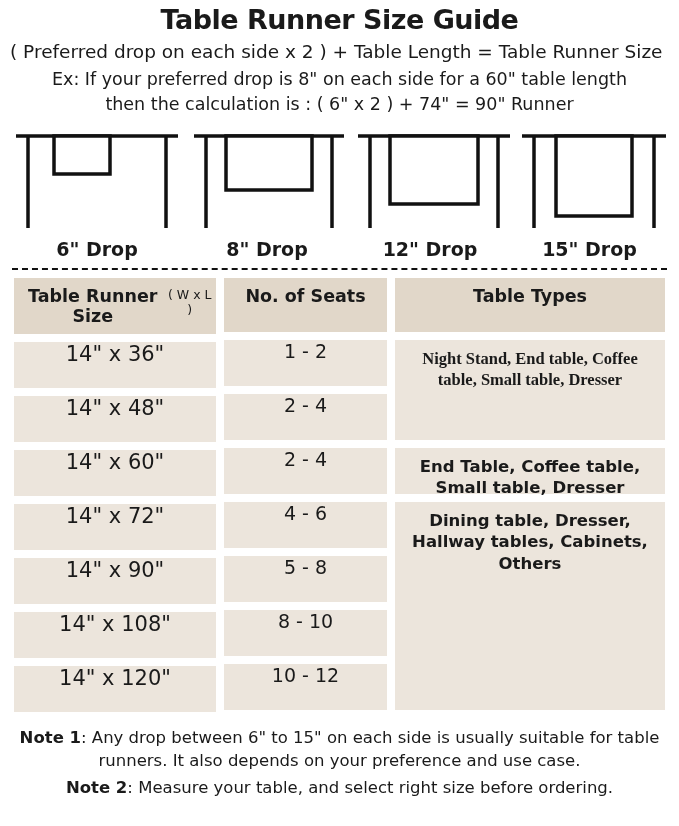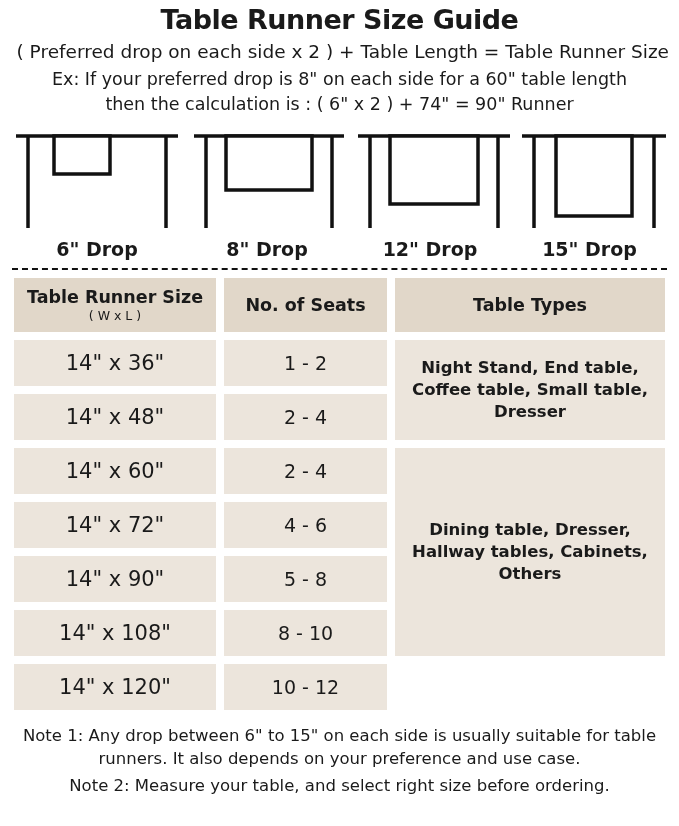--- a/index.html
+++ b/index.html
@@ -19,21 +19,21 @@
   
   .title {
     text-align: center;
     font-size: 27px;
     font-weight: bold;
     letter-spacing: -0.5px;
     margin: 5px 0 4px 0;
     line-height: 1.1;
   }
   .formula {
-    text-align: right;
+    text-align: left;
     font-size: 18.5px;
     line-height: 1.42;
     margin: 0 0 2px 0;
   }
   .example {
     text-align: center;
     font-size: 17.5px;
     line-height: 1.45;
     margin: 0;
   }
@@ -64,22 +64,22 @@
     gap: 8px;
     padding: 0 4px;
   }
   .col-a { width: 202px; }
   .col-b { width: 163px; }
   .col-c { flex: 1; }
   .cell {
     background: #ece5dc;
     margin-bottom: 8px;
     display: flex;
-    flex-direction: column;
-    align-items: center;
+    flex-direction: row;
+    align-items: flex-start;
     justify-content: center;
     text-align: center;
   }
   .head-cell {
     background: #e1d7c9;
     font-weight: bold;
     font-size: 17.5px;
     padding: 8px 4px;
     min-height: 54px;
   }
@@ -95,33 +95,33 @@
   .seat-cell {
     font-size: 19px;
     height: 46px;
   }
   .type-cell {
     font-weight: bold;
     font-size: 16.5px;
     line-height: 1.32;
     padding: 8px 14px;
   }
-  .t1 { height: 100px; }
+  .t1 { height: 100px; font-family: Liberation Serif, serif; }
   .t2 { height: 46px; }
   .t3 { height: 208px; }
   
   .notes {
     margin-top: 6px;
     padding: 0 6px;
     font-size: 16.5px;
     line-height: 1.42;
     text-align: center;
   }
   .notes p { margin: 0 0 3px 0; }
-  .notes b { font-weight: normal; }
+  .notes b { font-weight: bold; }
 </style>
 </head>
 <body>
 
 <div class="page">
 
   <h1 class="title">Table Runner Size Guide</h1>
   <div class="formula">( Preferred drop on each side x 2 ) + Table Length = Table Runner Size</div>
   <div class="example">Ex: If your preferred drop is 8" on each side for a 60" table length</div>
   <div class="example">then the calculation is : ( 6" x 2 ) + 74" = 90" Runner</div>
@@ -188,20 +188,21 @@
       <div class="cell seat-cell">5 - 8</div>
       <div class="cell seat-cell">8 - 10</div>
       <div class="cell seat-cell">10 - 12</div>
     </div>
 
     <div class="col-c">
       <div class="cell head-cell">
         <span>Table Types</span>
       </div>
       <div class="cell type-cell t1">Night Stand, End table, Coffee table, Small table, Dresser</div>
+      <div class="cell type-cell t2">End Table, Coffee table, Small table, Dresser</div>
       <div class="cell type-cell t3">Dining table, Dresser, Hallway tables, Cabinets, Others</div>
     </div>
 
   </div>
 
   <div class="notes">
     <p><b>Note 1</b><span>: Any drop between 6" to 15" on each side is usually suitable for table runners. It also depends on your preference and use case.</span></p>
     <p><b>Note 2</b><span>: Measure your table, and select right size before ordering.</span></p>
   </div>
 

